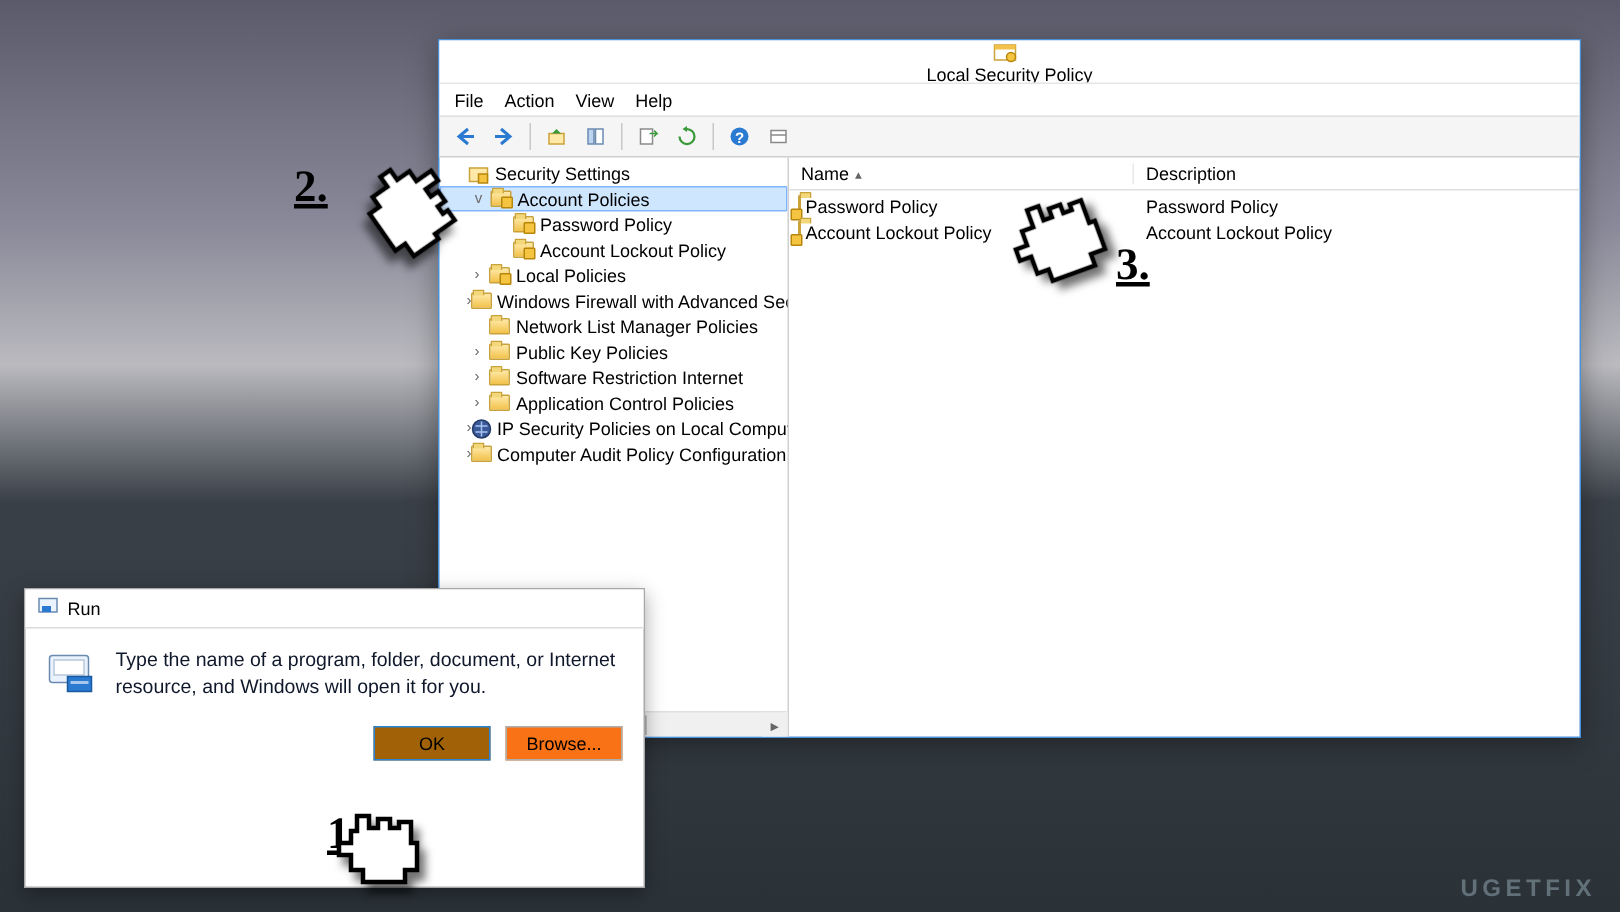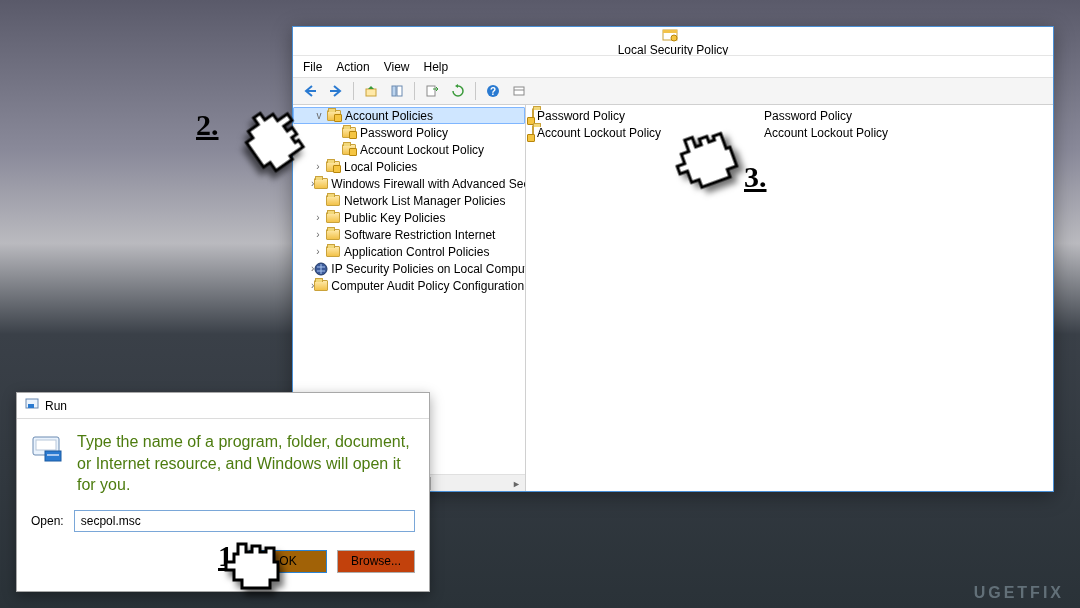--- a/index.html
+++ b/index.html
@@ -37,26 +37,26 @@
 .hscroll { height:17px; border-top:1px solid #e0e0e0; background:#f0f0f0; position:relative; }
 .hscroll .thumb { position:absolute; left:18px; top:2px; height:13px; width:120px; background:#cdcdcd; border:1px solid #b0b0b0; }
 .hscroll .arrow { position:absolute; top:0; width:17px; height:17px; background:#f0f0f0; display:flex; align-items:center; justify-content:center; font-size:9px; color:#666; }
 .hscroll .arrow.l { left:0; } .hscroll .arrow.r { right:0; }
 
 
 .run-dlg { position:absolute; left:16px; top:392px; width:414px; height:200px; background:#fff; border:1px solid #a8a8a8; box-shadow:0 4px 12px rgba(0,0,0,.35); }
 .run-title { height:26px; background:#fff; border-bottom:1px solid #dcdcdc; display:flex; align-items:center; padding:0 8px; font-size:12px; gap:6px; }
 .run-body { padding:12px 14px 0 14px; display:flex; gap:12px; }
 .run-body .ricon { width:34px; height:34px; }
-.run-body p { font-size:16px; line-height:1.35; color:#4d7c0f; flex:1; }
+.run-body p { font-size:13px; line-height:1.35; color:#0f172a; flex:1; }
 .run-open { display:flex; align-items:center; gap:10px; padding:14px 14px 0 14px; }
 .run-open label { font-size:12px; }
 .run-open input { flex:1; height:22px; border:1px solid #7aa7d8; padding:0 6px; font-size:12px; background:#fff; }
 .run-btns { display:flex; gap:10px; justify-content:flex-end; padding:18px 14px 0 14px; }
-.run-btns button { min-width:78px; height:23px; font-size:12px; background:#c2410c; border:1px solid #adadad; cursor:pointer; }
+.run-btns button { min-width:78px; height:23px; font-size:12px; background:#f97316; border:1px solid #adadad; cursor:pointer; }
 .run-btns button:focus, .run-btns button:first-child { border:1px solid #2a84d6; background:#a16207; }
 
 
 .folder { width:14px; height:11px; background:linear-gradient(180deg,#ffe9a8,#f2c24a); border:1px solid #caa23a; border-radius:1px; position:relative; }
 .folder::before { content:""; position:absolute; left:0; top:-3px; width:6px; height:3px; background:#f2d87a; border:1px solid #caa23a; border-bottom:none; border-radius:1px 1px 0 0; }
 .folder.lock::after { content:""; position:absolute; right:-2px; bottom:-2px; width:6px; height:6px; background:#f5c542; border:1px solid #b8860b; border-radius:1px; }
 
 
 .cursor-annot { position:absolute; pointer-events:none; filter: drop-shadow(4px 6px 3px rgba(0,0,0,.55)); }
 .cursor-annot svg { display:block; }
@@ -156,20 +156,30 @@
           <rect x="2" y="3" width="10" height="8" fill="#fff" stroke="#8a8a8a"></rect>
           <line x1="2" y1="6" x2="12" y2="6" stroke="#8a8a8a"></line>
         </svg>
       </div>
   </div>
 
   <div class="panes">
 
     <div class="tree-pane">
       <div class="tree">
+        <div class="tree-row ind1">
+            <span class="exp"></span>
+            <span class="ficon">
+              <svg width="14" height="14">
+                <rect x="1" y="3" width="12" height="9" fill="#ffe9a8" stroke="#caa23a"></rect>
+                <rect x="7" y="7" width="6" height="6" fill="#f5c542" stroke="#b8860b"></rect>
+              </svg>
+            </span>
+            <span>Security Settings</span>
+          </div>
         <div class="tree-row ind2 sel">
             <span class="exp">v</span>
             <span class="ficon">
               <span class="folder lock"></span>
             </span>
             <span>Account Policies</span>
           </div>
         <div class="tree-row ind3">
             <span class="exp"></span>
             <span class="ficon">
@@ -245,20 +255,27 @@
           </div>
       </div>
       <div class="hscroll" style="position:absolute;left:0;right:0;bottom:0;">
         <div class="arrow l">◄</div>
         <div class="thumb"></div>
         <div class="arrow r">►</div>
       </div>
     </div>
 
     <div class="list-pane">
+      <div class="list-header">
+        <div class="col-name">
+            <span>Name</span>
+            <span class="sort-caret">▴</span>
+          </div>
+        <div class="col-desc">Description</div>
+      </div>
       <div class="list-body">
         <div class="list-row">
           <div class="cell-name">
               <span class="ficon"><span class="folder lock"></span></span>
               <span>Password Policy</span>
             </div>
           <div class="cell-desc">Password Policy</div>
         </div>
         <div class="list-row">
           <div class="cell-name">
@@ -284,24 +301,20 @@
     <span class="ricon">
       <svg width="34" height="34" viewBox="0 0 34 34">
           <rect x="2" y="6" width="26" height="18" rx="2" fill="#eaf3fd" stroke="#6a8ab1"></rect>
           <rect x="5" y="9" width="20" height="10" fill="#fff" stroke="#b8c7da"></rect>
           <rect x="14" y="20" width="16" height="10" fill="#2a7ad1" stroke="#1a5aa1"></rect>
           <rect x="16" y="23" width="12" height="2" fill="#a7c7ef"></rect>
         </svg>
     </span>
     <p>Type the name of a program, folder, document, or Internet resource, and Windows will open it for you.</p>
   </div>
-  <div class="run-open">
-    <label>Open:</label>
-    <input type="text" value="secpol.msc" style="">
-  </div>
   <div class="run-btns">
     <button>OK</button>
     <button>Browse...</button>
   </div>
 </div>
 
 <div class="step-label u" style="left:218px; top:539px;">1.</div>
 <div class="cursor-annot" style="left:210px; top:538px;">
   <svg width="78" height="70" viewBox="0 0 78 70">
       <path d="M28 6 h8 v8 h6 v-6 h8 v6 h6 v-4 h8 v14 h4 v18 h-8 v8 h-28 v-8 h-8 v-10 h-8 v-8 h8 v-8 h4 z" fill="#fff" stroke="#000" stroke-width="3"></path>

